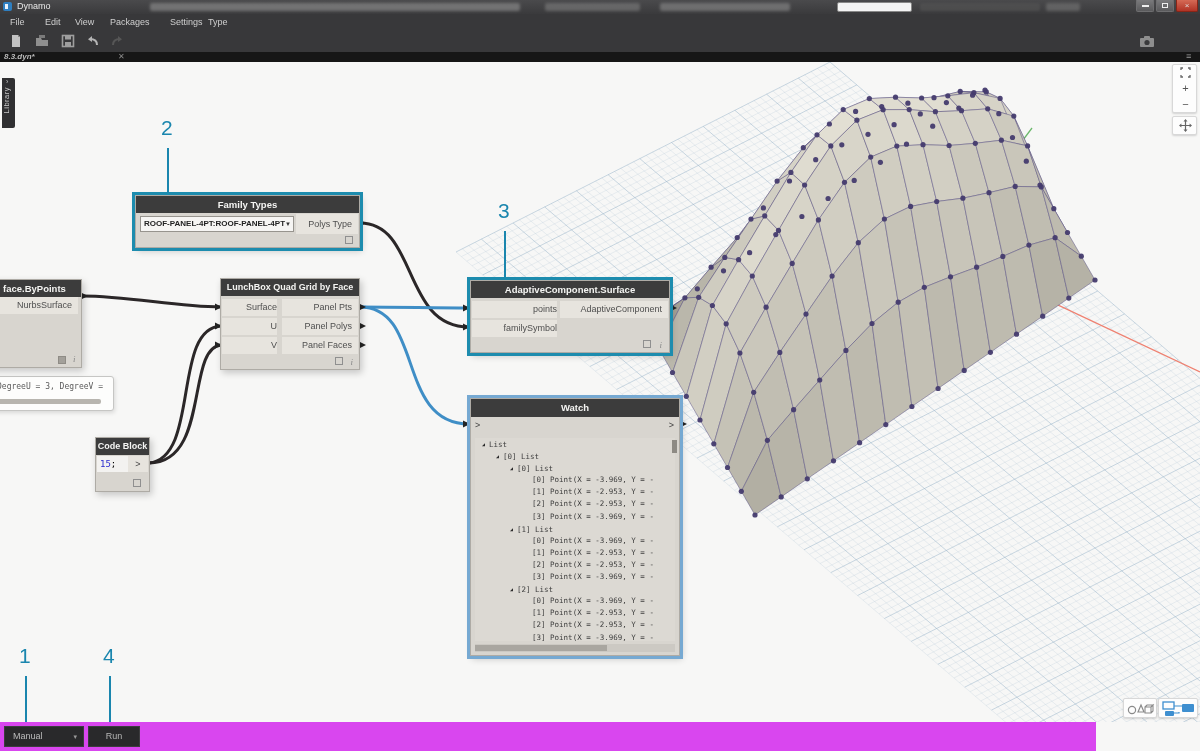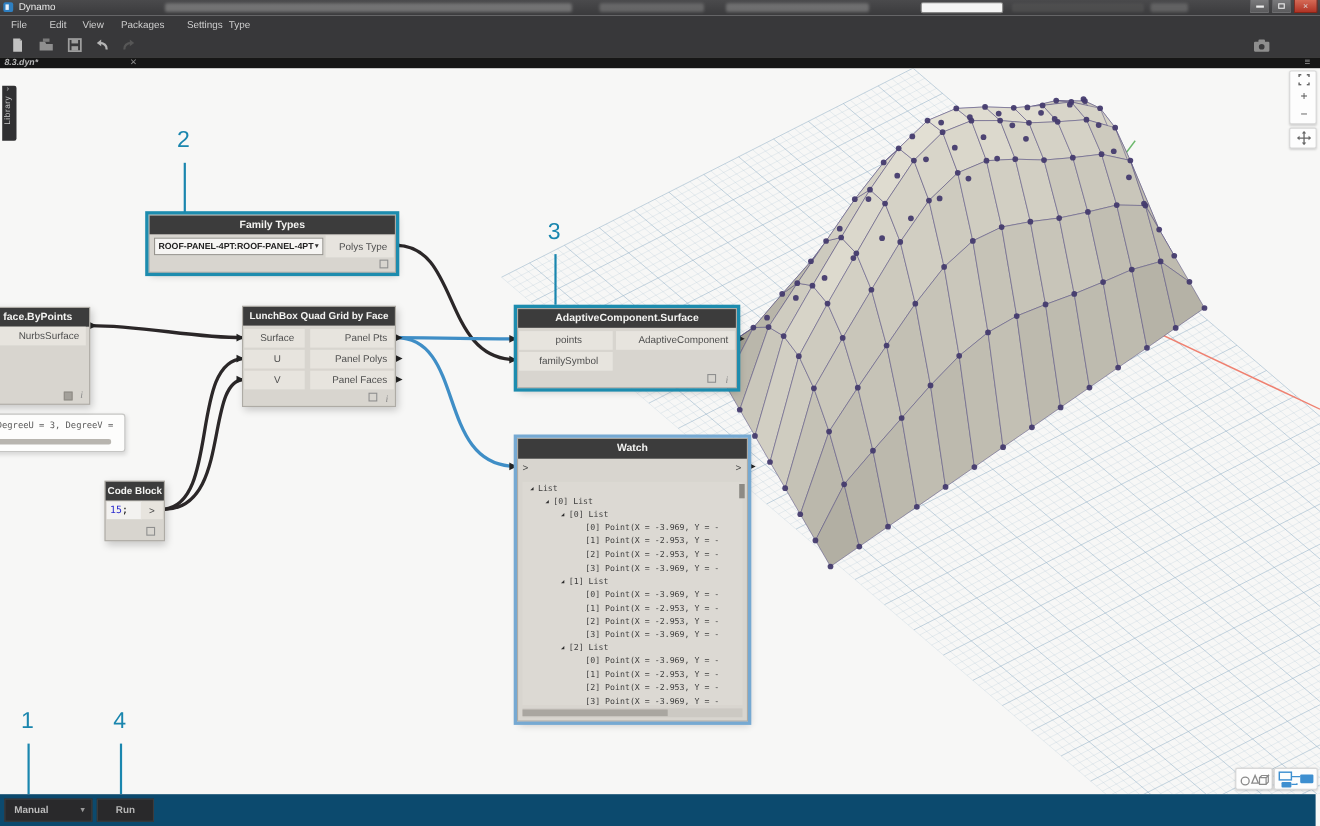--- a/index.html
+++ b/index.html
@@ -52,21 +52,21 @@
 
   
   .node { position:absolute; background:#d8d5cf; border:1px solid #aeaba5;
           box-shadow:2px 3px 7px rgba(0,0,0,.2); z-index:10; }
   .node .hd { height:17px; background:#3c3c3c; color:#f4f4f2; font-weight:bold; font-size:9.5px;
               line-height:17px; text-align:center; white-space:nowrap; overflow:hidden; }
   .sel-teal { outline:3px solid #1d8cae; }
   .sel-blue { outline:3px solid #76a9d2; }
   .port { position:absolute; background:#e7e4de; color:#4f4f4f; font-size:9px; height:17px;
           line-height:17px; white-space:nowrap; overflow:hidden; }
-  .port.in  { text-align:center;  padding-left:5px; }
+  .port.in  { text-align:right;  padding-left:5px; }
   .port.out { text-align:right; padding-right:6px; }
   .cb { position:absolute; width:8px; height:8px; border:1px solid #8f8f8f; background:transparent; }
   .cb.filled { background:#a3a09a; border-color:#8f8c86; }
   .info-i { position:absolute; font-size:9px; font-style:italic; color:#8a8a8a; font-family:"Liberation Serif",serif; }
 
   
   .dropdown { position:absolute; left:4px; top:20px; width:154px; height:16px; background:#f6f5f3;
               border:1px solid #97948e; font-size:8px; font-weight:bold; color:#222;
               line-height:14px; padding-left:3px; white-space:nowrap; overflow:hidden; }
   .dropdown .caret { position:absolute; right:2px; top:0px; font-size:6px; color:#333; }
@@ -99,21 +99,21 @@
   
   .ann { position:absolute; color:#1a86ae; font-size:21px; font-weight:400; z-index:20; }
   .ann-line { position:absolute; width:2px; background:#1a86ae; z-index:20; }
 
   
   .ctrl-card { position:absolute; background:#fdfdfd; border:1px solid #d8d8d8; border-radius:2px;
                box-shadow:0 1px 2px rgba(0,0,0,.15); z-index:15; }
   .zc-btn { width:25px; height:16px; text-align:center; font-size:11px; color:#555; line-height:15px; }
 
   
-  .runbar { position:absolute; left:0; top:722px; width:1196px; height:29px; background:#0c4a6e; z-index:40;font-weight:bold; }
+  .runbar { position:absolute; left:0; top:722px; width:1096px; height:29px; background:#d946ef; z-index:40; }
   .rb-btn { position:absolute; top:4px; height:21px; background:#29292b; border:1px solid #3c3c3e;
             color:#bcbcbc; font-size:9px; line-height:19px; }
   .rb-manual { left:4px; width:80px; padding-left:8px; }
   .rb-manual .caret { position:absolute; right:6px; top:0; font-size:7px; color:#9a9a9a; }
   .rb-run { left:88px; width:52px; text-align:center; color:#b5b5b5; }
 </style>
 </head>
 <body>
 
 <div id="app">

